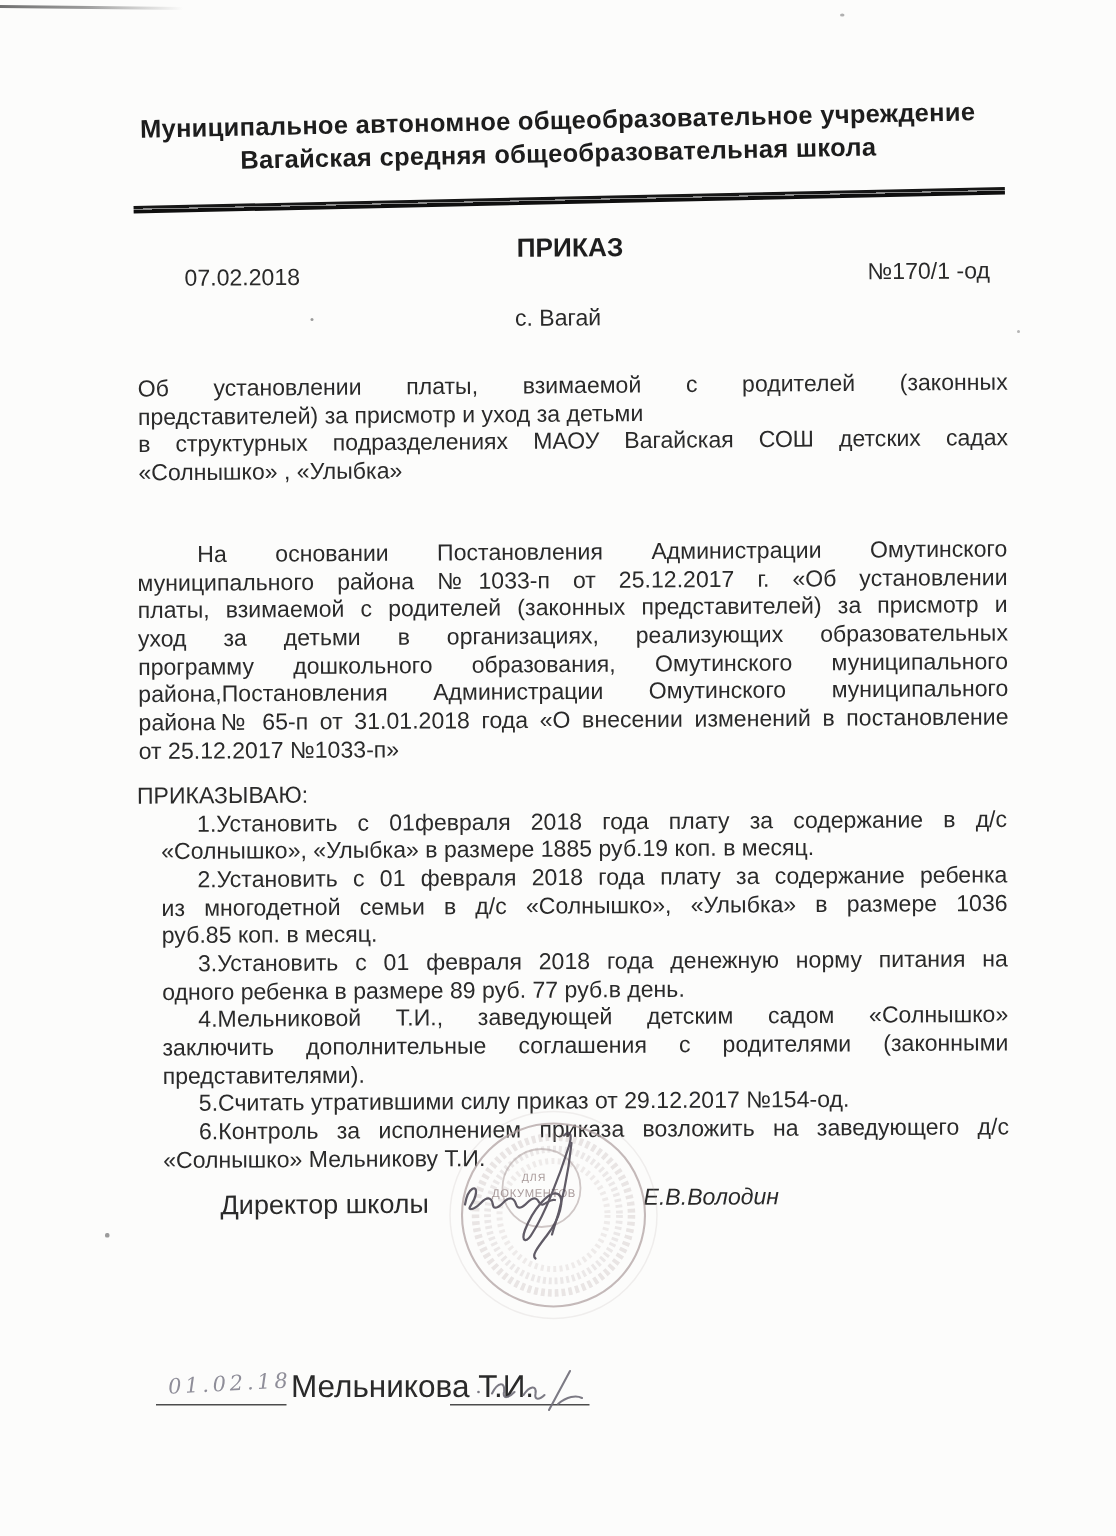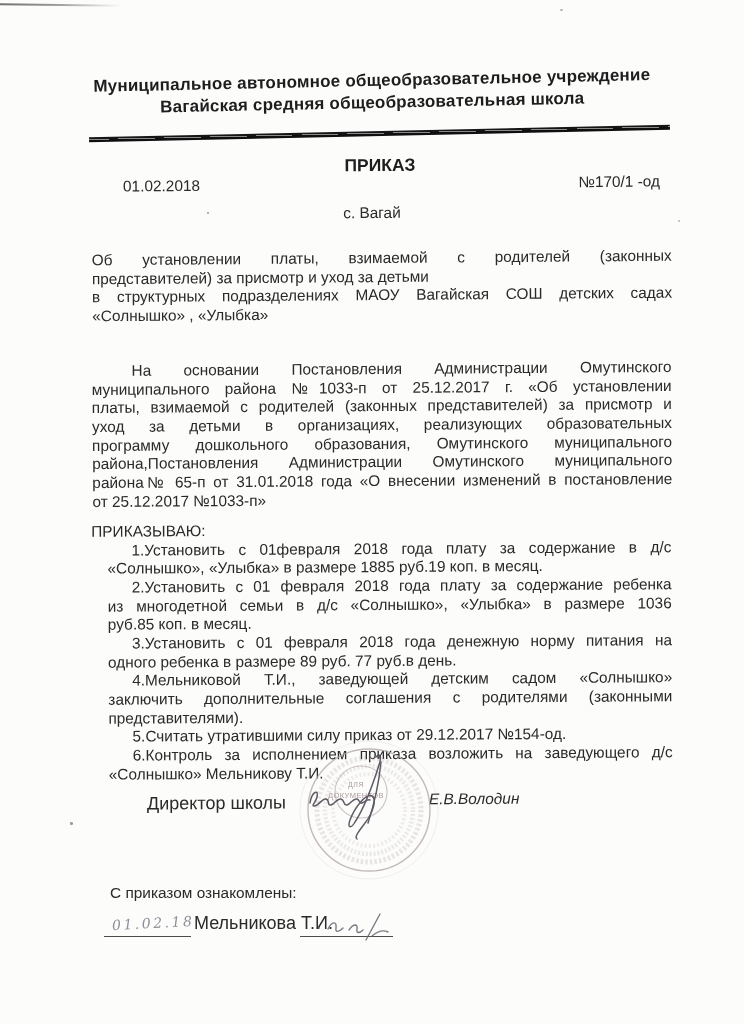--- a/index.html
+++ b/index.html
@@ -38,21 +38,21 @@
   .order-lines .i{text-indent:24px;}
   
   .sig-pos{position:absolute;top:793px;left:147px;font-size:18px;transform:rotate(-0.4deg);}
   .sig-name{position:absolute;top:790px;left:429px;font-size:15.4px;transform:rotate(-0.3deg);font-style:italic;}
   .stamp{position:absolute;left:289px;top:738px;}
   
   .ack-label{position:absolute;top:884px;left:110px;font-size:15.4px;}
   .hand-date{position:absolute;top:915px;left:112px;font-size:14px;
     font-family:"DejaVu Serif",serif;font-style:italic;color:#8f8e99;
     letter-spacing:2.5px;transform:rotate(-3deg);}
-  .ack-name{position:absolute;top:913px;left:194px;font-size:18px;}
+  .ack-name{position:absolute;top:913px;left:194px;font-size:21px;}
   .u1{position:absolute;top:936px;left:104px;width:87px;border-top:1.4px solid #4c4c4c;}
   .u2{position:absolute;top:936px;left:300px;width:93px;border-top:1.4px solid #4c4c4c;}
   .ack-sign{position:absolute;left:308px;top:900px;}
 </style>
 </head>
 <body>
 
 <div class="page">
 
   <div class="artifact-top"></div>
@@ -64,21 +64,21 @@
   <div class="org">
     <div>Муниципальное автономное общеобразовательное учреждение</div>
     <div>Вагайская средняя общеобразовательная школа</div>
   </div>
 
   <div class="rule"></div>
 
   <div class="doctype">ПРИКАЗ</div>
 
   <div class="meta">
-    <span>01.02.2018</span>
+    <span>07.02.2018</span>
     <span>№170/1 -од</span>
   </div>
 
   <div class="place">с. Вагай</div>
 
   <div class="block subject">
       <div class="tl j">Об установлении платы, взимаемой с родителей (законных</div>
       <div class="tl">представителей) за присмотр и уход за детьми</div>
       <div class="tl j">в структурных подразделениях МАОУ Вагайская СОШ детских садах</div>
       <div class="tl">«Солнышко» , «Улыбка»</div>
@@ -128,21 +128,20 @@
     </g>
     <text x="67" y="49" text-anchor="middle" font-size="7" letter-spacing="0.6" fill="#a89a9a" font-family="Liberation Sans, sans-serif">ДЛЯ</text>
     <text x="67" y="60" text-anchor="middle" font-size="7.5" letter-spacing="0.4" fill="#a89a9a" font-family="Liberation Sans, sans-serif">ДОКУМЕНТОВ</text>
     <g stroke="#4b4552" fill="none" stroke-width="1.5" stroke-linecap="round" opacity="0.88">
       <path d="M21,65 C23,53 30,51 28,59 C27,64 22,68 25,68 C30,68 33,60 37,61 C41,62 38,68 42,67 C46,66 48,60 52,61 C56,62 54,68 58,67 C62,66 64,60 68,61 C71,62 70,66 73,65 C76,64 78,61 81,62"></path>
       <path d="M87,19 C91,15 93,18 90,27 C84,46 74,72 66,84 C62,91 58,90 61,82 C66,69 77,55 83,58 C88,61 84,75 76,85 C70,93 65,99 68,101"></path>
       <path d="M92,24 C90,44 85,67 79,85"></path>
     </g>
   </svg>
 
-  <div class="ack-label">С приказом ознакомлены:</div>
   <span class="hand-date">01.02.18</span>
   <span class="ack-name">Мельникова Т.И.</span>
   <div class="u1"></div>
   <div class="u2"></div>
 
   <svg class="ack-sign" width="95" height="45" viewBox="0 0 95 45">
     <g stroke="#6f6d78" fill="none" stroke-width="1.4" stroke-linecap="round" opacity="0.9">
       <circle cx="11" cy="28" r="0.9" fill="#6f6d78" stroke="none"></circle>
       <path d="M20,29 C24,21 29,21 28,28 C27,33 31,32 35,28"></path>
       <path d="M41,30 C45,24 50,23 49,29 C48,34 52,33 55,30"></path>

